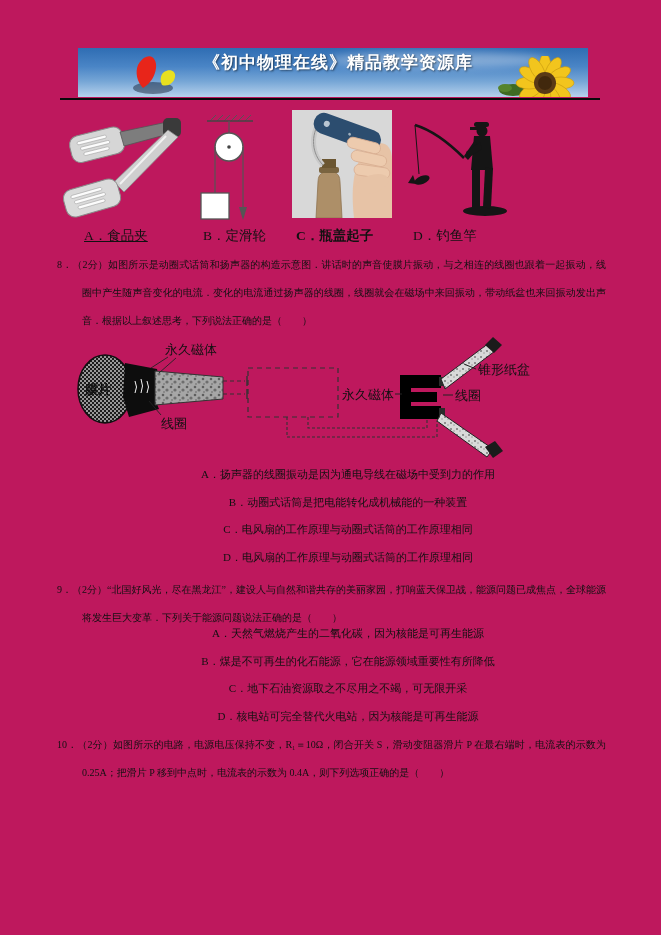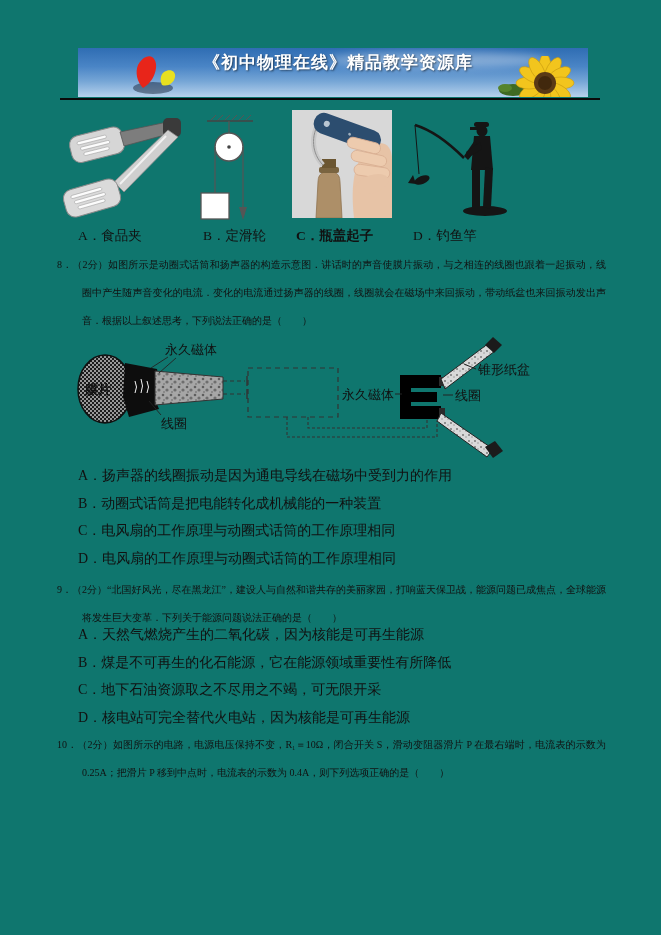--- a/index.html
+++ b/index.html
@@ -1,17 +1,17 @@
 <!DOCTYPE html>
 <html><head>
 <meta charset="utf-8">
 <style>
   html,body{margin:0;padding:0;background:#888;}
   .page{
-    position:relative;width:661px;height:935px;background:#0f766e;
+    position:relative;width:661px;height:935px;background:#be185d;
     margin:0 auto;overflow:hidden;
     font-family:"Liberation Serif","DejaVu Serif",serif;color:#111;
   }
   
   .banner{
     position:absolute;left:78px;top:48px;width:510px;height:49px;overflow:hidden;
     background:linear-gradient(180deg,#2f6db3 0%,#4a85c6 38%,#76a6d6 68%,#b7d2ec 100%);
   }
   .banner .cloud{position:absolute;left:250px;top:4px;width:220px;height:16px;border-radius:50%;
     background:rgba(255,255,255,.35);filter:blur(4px);}
@@ -28,33 +28,33 @@
   }
   .sunflower{position:absolute;left:415px;top:8px;}
   .divider{position:absolute;left:60px;top:98px;width:540px;height:2px;background:#0a0a0a;}
   
   .fig{position:absolute;}
   .fig-a{left:62px;top:112px;}
   .fig-b{left:193px;top:113px;}
   .fig-c{left:292px;top:110px;}
   .fig-d{left:408px;top:116px;}
   .fig-label{position:absolute;top:227px;font-size:13.5px;white-space:nowrap;}
-  .fl-a{left:78px;} .fl-b{left:203px;} .fl-c{left:296px;font-weight:bold;} .fl-d{left:413px;}
+  .fl-a{left:84px;text-decoration:underline;} .fl-b{left:203px;} .fl-c{left:296px;font-weight:bold;} .fl-d{left:413px;}
   
   .stem{
     position:absolute;left:57px;width:549px;font-size:10px;line-height:28px;
     text-align:justify;padding-left:25px;text-indent:-25px;box-sizing:border-box;
   }
   .stem-q8{top:251px;}
   .stem-q9{top:576px;}
   .stem-q10{top:731px;}
   .opts{position:absolute;left:78px;margin:0;padding:0;list-style:none;width:540px;}
   .opts-q8{top:461px;}
   .opts-q9{top:620px;}
-  .opts li{height:27.6px;box-sizing:border-box;padding-top:6px;font-size:14px;white-space:nowrap;}
+  .opts li{height:27.6px;box-sizing:border-box;padding-top:6px;font-size:11px;white-space:nowrap;text-align:center;}
   
   .diagram{position:absolute;left:65px;top:337px;}
   .dlabel{font-size:13px;font-family:"Liberation Serif","DejaVu Serif",serif;fill:#111;}
 </style>
 </head>
 <body>
 
 <div class="page">
 
   <div class="banner">

